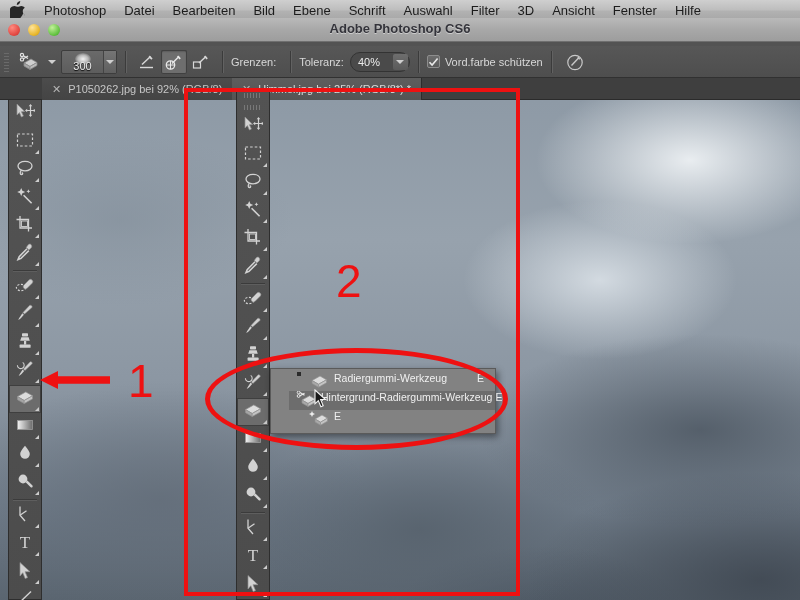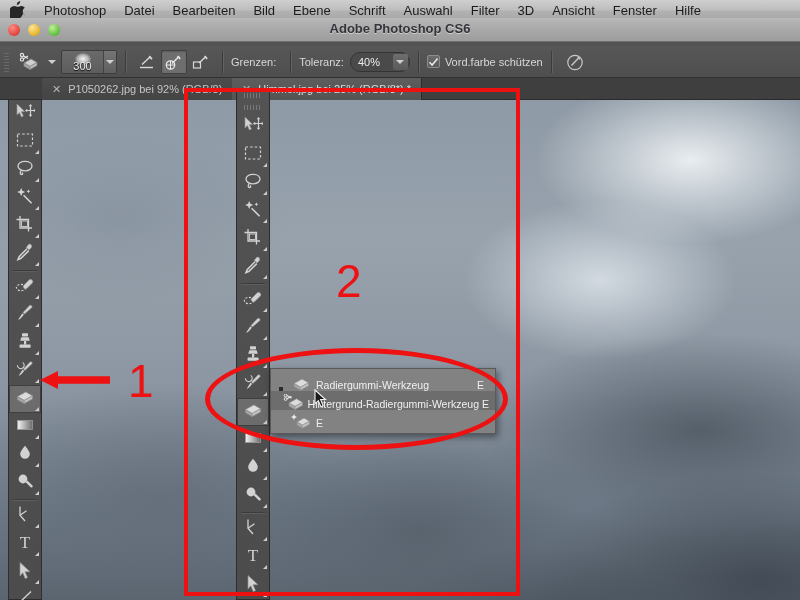--- a/index.html
+++ b/index.html
@@ -192,23 +192,24 @@
   .tdiv { height: 1px; margin: 2px 4px; background: #3b3b3b; box-shadow: 0 1px 0 #5e5e5e; }
 
   
   .flyout {
     position: absolute; left: 270px; top: 368px; width: 226px;
     background: #828282; border: 1px solid #5a5a5a;
     box-shadow: 2px 3px 7px rgba(0,0,0,.45);
     padding: 3px 0 4px 0; z-index: 30;
   }
   .fly-row {
-    height: 19px; display: flex; align-items: flex-end; gap: 3px;
+    height: 19px; display: flex; align-items: flex-start; gap: 3px;
     font-size: 10.5px; color: #f0f0f0; padding: 0 6px 0 4px;
     white-space: nowrap;
+    margin-left: 18px;
   }
   .fly-row.active { background: #6d6d6d; }
   .fly-bullet { width: 11px; display: flex; align-items: center; justify-content: center; }
   .fly-bullet i { width: 4px; height: 4px; background: #2b2b2b; display: block; }
   .fly-ico { width: 24px; display: flex; align-items: center; justify-content: center; }
   .fly-label { flex: 1; }
   .fly-key { width: 12px; text-align: left; color: #efefef; }
 
   
   .cursor { position: absolute; left: 314px; top: 389px; z-index: 40; }

